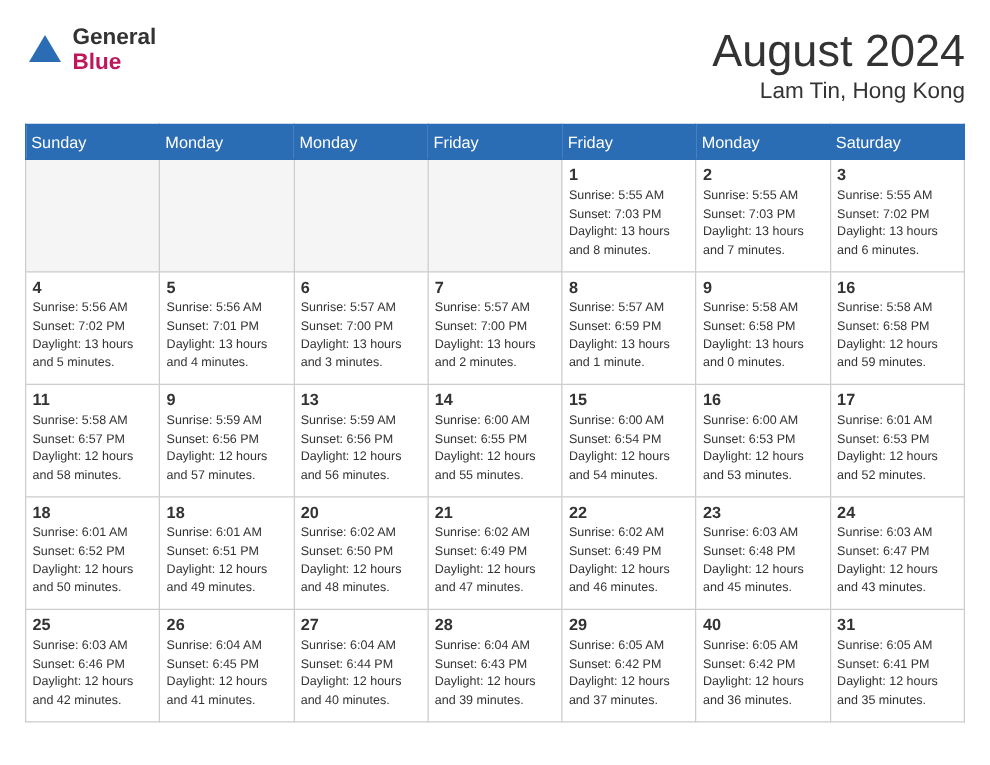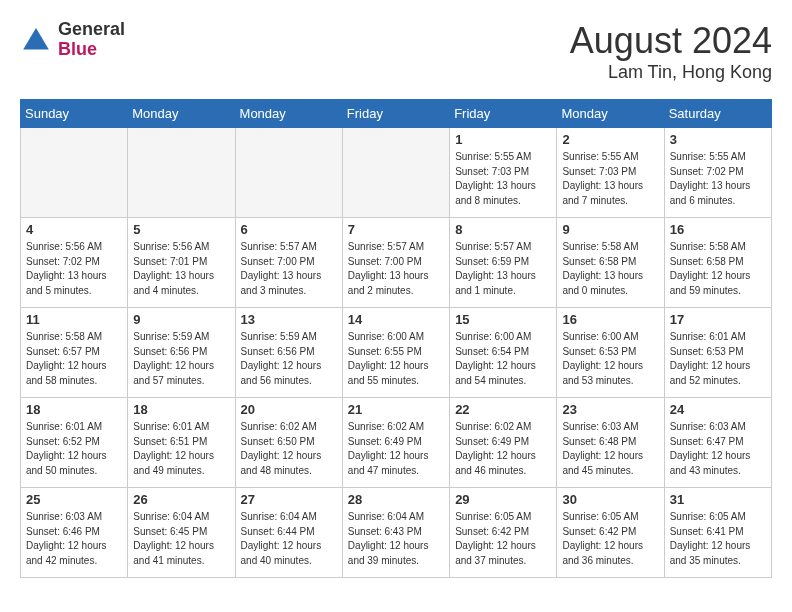--- a/index.html
+++ b/index.html
@@ -244,21 +244,21 @@
         </td>
         <td>
           <span class="day-number">28</span>
           <div class="day-info">Sunrise: 6:04 AM<br>Sunset: 6:43 PM<br>Daylight: 12 hours and 39 minutes.</div>
         </td>
         <td>
           <span class="day-number">29</span>
           <div class="day-info">Sunrise: 6:05 AM<br>Sunset: 6:42 PM<br>Daylight: 12 hours and 37 minutes.</div>
         </td>
         <td>
-          <span class="day-number">30</span>
+          <span class="day-number">40</span>
           <div class="day-info">Sunrise: 6:05 AM<br>Sunset: 6:42 PM<br>Daylight: 12 hours and 36 minutes.</div>
         </td>
         <td>
           <span class="day-number">31</span>
           <div class="day-info">Sunrise: 6:05 AM<br>Sunset: 6:41 PM<br>Daylight: 12 hours and 35 minutes.</div>
         </td>
       </tr>
     </tbody>
 </table>
 

